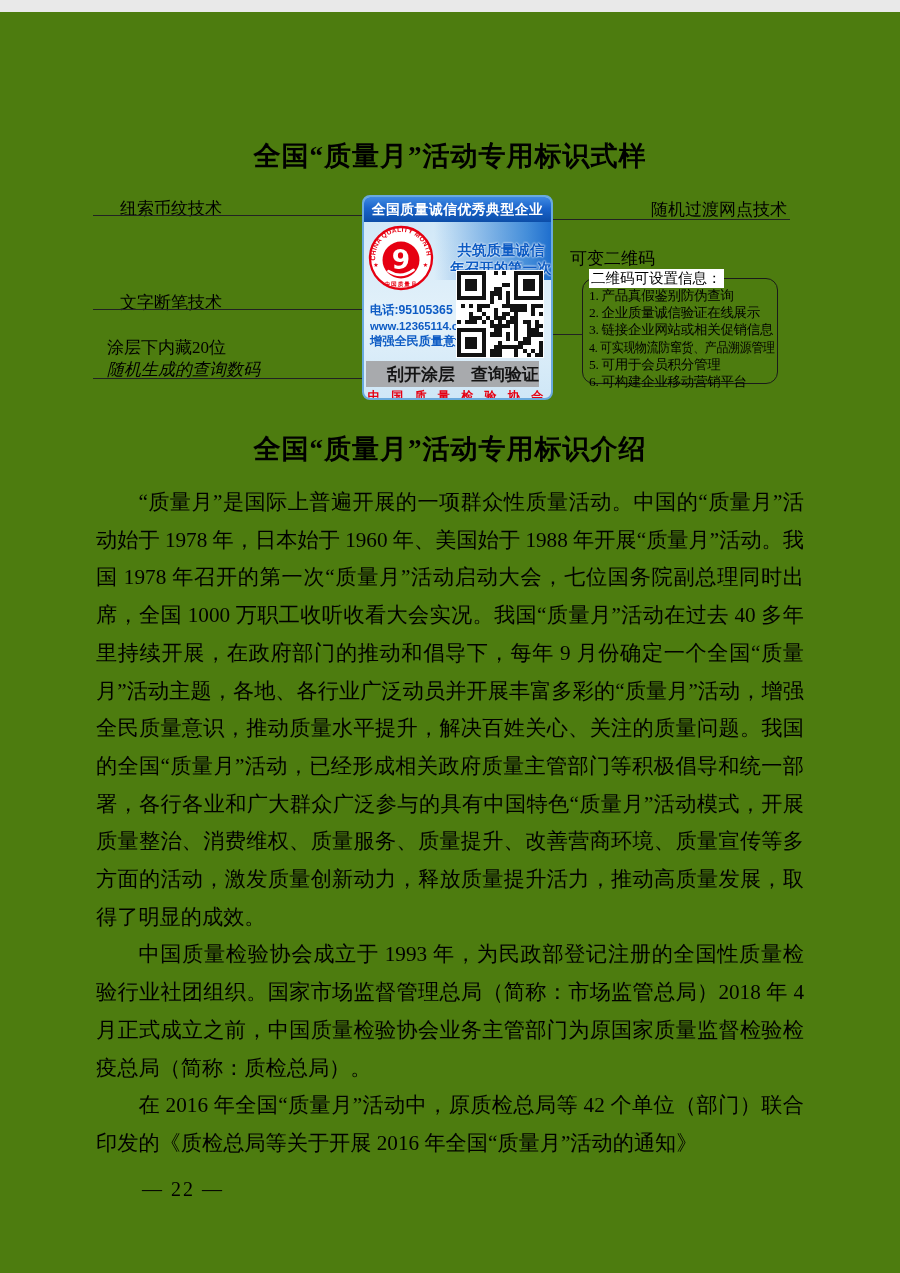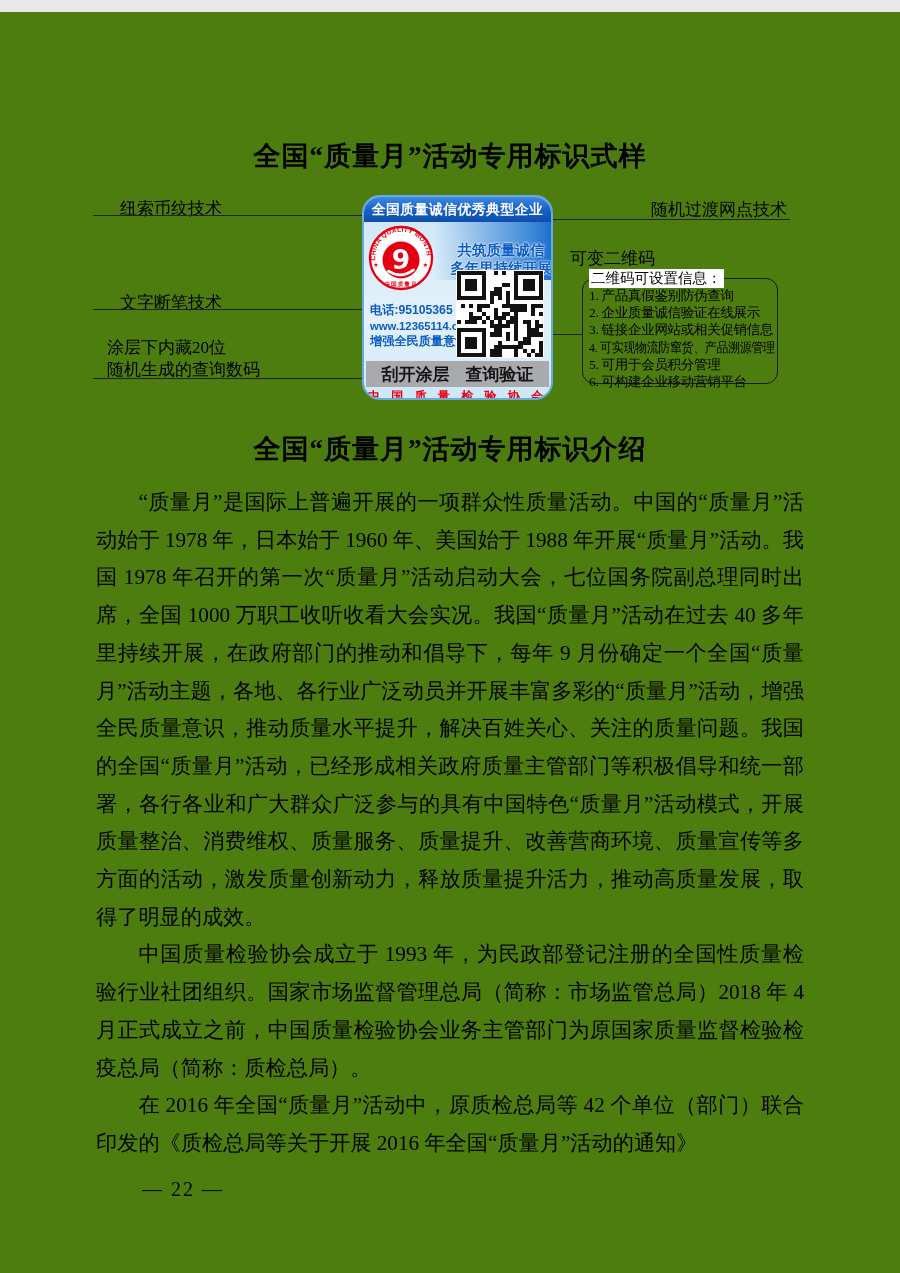--- a/index.html
+++ b/index.html
@@ -22,41 +22,41 @@
   
   .qr-box{position:absolute;left:582px;top:91px;width:196px;height:106px;
       border:1.4px solid #1a1a1a;border-radius:12px;box-sizing:border-box;}
   .qr-box-legend{position:absolute;top:-10px;left:6px;background:#fff;padding:0 2px;
       font-size:14.5px;white-space:nowrap;}
   .qr-box-items{padding:8px 4px 0 6px;}
   .qr-item{font-size:13.5px;line-height:17.2px;letter-spacing:-0.3px;white-space:nowrap;}
 
   
   .sticker{position:absolute;left:362px;top:8px;width:191px;height:205px;box-sizing:border-box;
-      border:2px solid #69aade;border-radius:18px;overflow:hidden;
+      border:2px solid #69aade;border-radius:8px;overflow:hidden;
       background:linear-gradient(180deg,#cde6f7 0%,#e3f1fa 60%,#cfe7f7 100%);}
   .s-sky{position:absolute;left:70px;top:25px;right:0;height:58px;
       background:linear-gradient(90deg,rgba(42,125,212,0) 0%,rgba(42,125,212,.85) 80%,#1f6fce 100%);}
   .s-topbar{position:absolute;top:0;left:0;right:0;height:25px;line-height:25px;text-align:center;
       background:linear-gradient(180deg,#3f8ae2 0%,#1a64cb 45%,#0c4da8 100%);
       color:#fff;font-weight:700;font-size:13.8px;letter-spacing:0.5px;
       font-family:"Liberation Sans","DejaVu Sans",sans-serif;}
   .s-logo{position:absolute;left:4px;top:28px;width:66px;height:66px;}
   .s-slogan{position:absolute;left:86px;top:45px;width:102px;text-align:center;
       font-weight:700;font-size:14.5px;line-height:17.5px;color:#0d5bc4;
       font-family:"Liberation Sans","DejaVu Sans",sans-serif;
       text-shadow:0 0 2px #fff,0 0 2px #fff;}
   .s-contact{position:absolute;left:6px;top:106px;width:88px;color:#0d5bc4;font-weight:700;
       font-family:"Liberation Sans","DejaVu Sans",sans-serif;}
   .s-phone{font-size:12.2px;line-height:15.5px;white-space:nowrap;}
   .s-url{font-size:11.3px;line-height:15.5px;white-space:nowrap;}
   .s-scan{font-size:12.2px;line-height:15.5px;white-space:nowrap;}
   .s-qr{position:absolute;left:92px;top:73px;width:88px;height:88px;background:#fff;padding:1px;box-sizing:border-box;}
-  .s-scratch{position:absolute;left:2px;right:2px;top:164px;height:26px;background:#a8aaad;
-      display:flex;align-items:center;justify-content:center;gap:16px;
+  .s-scratch{position:absolute;left:2px;right:12px;top:164px;height:26px;background:#a8aaad;
+      display:flex;align-items:center;justify-content:flex-end;gap:16px;
       color:#141414;font-weight:700;font-size:17px;
       font-family:"Liberation Sans","DejaVu Sans",sans-serif;}
   .s-org{position:absolute;left:0;right:0;top:191px;text-align:center;color:#e60012;
       font-weight:700;font-size:12px;letter-spacing:4px;
       font-family:"Liberation Sans","DejaVu Sans",sans-serif;}
 
   
   .body-text{width:708px;margin:17px auto 0;font-size:21.2px;line-height:37.7px;
       text-align:justify;}
   .para{text-indent:2em;}
@@ -72,21 +72,21 @@
 
   <div class="figure">
 
     <div class="co-text" style="left:120px;top:10px;">纽索币纹技术</div>
     <div class="h-line arrow-r" style="left:93px;top:28px;width:272px;"></div>
 
     <div class="co-text" style="left:120px;top:104px;">文字断笔技术</div>
     <div class="h-line arrow-r" style="left:93px;top:122px;width:277px;"></div>
 
     <div class="co-text" style="left:107px;top:149px;">涂层下内藏20位</div>
-    <div class="co-text" style="left:107px;top:171px;">随机生成的查询数码</div>
+    <div class="co-text" style="left:107px;top:171px;font-style:italic;">随机生成的查询数码</div>
     <div class="h-line arrow-r" style="left:93px;top:191px;width:277px;"></div>
 
     <div class="co-text" style="left:651px;top:11px;">随机过渡网点技术</div>
     <div class="h-line arrow-l" style="left:551px;top:32px;width:239px;"></div>
 
     <div class="co-text" style="left:570px;top:60px;">可变二维码</div>
 
     <div class="qr-box">
       <div class="qr-box-legend">二维码可设置信息：</div>
       <div class="qr-box-items">
@@ -115,21 +115,21 @@
         <text x="8" y="64" font-size="9" fill="#e60012">★</text>
         <text x="83" y="64" font-size="9" fill="#e60012">★</text>
         <circle cx="50" cy="53" r="28" fill="#e60012"></circle>
         <text x="50" y="67" font-size="40" font-weight="bold" fill="#ffffff" text-anchor="middle" font-family="DejaVu Sans, sans-serif">9</text>
         <path d="M 31,70 Q 50,82 69,68" stroke="#ffffff" stroke-width="4" fill="none" stroke-linecap="round"></path>
         <text x="50" y="92" font-size="8.5" font-weight="bold" fill="#e60012" text-anchor="middle" letter-spacing="1.5">中国质量月</text>
       </svg>
 
       <div class="s-slogan">
         <div>共筑质量诚信</div>
-        <div>多年里持续开展</div>
+        <div>年召开的第一次</div>
       </div>
 
       <div class="s-contact">
         <div class="s-phone">电话:95105365</div>
         <div class="s-url">www.12365114.cn</div>
         <div class="s-scan">增强全民质量意识</div>
       </div>
 
       <svg id="qr-svg" class="s-qr" viewBox="0 0 21 21" shape-rendering="crispEdges">
           <path d="M0 0h1v1h-1zM0 1h1v1h-1zM0 2h1v1h-1zM0 3h1v1h-1zM0 4h1v1h-1zM0 5h1v1h-1zM0 6h1v1h-1zM1 0h1v1h-1zM1 6h1v1h-1zM2 0h1v1h-1zM2 2h1v1h-1zM2 3h1v1h-1zM2 4h1v1h-1zM2 6h1v1h-1zM3 0h1v1h-1zM3 2h1v1h-1zM3 3h1v1h-1zM3 4h1v1h-1zM3 6h1v1h-1zM4 0h1v1h-1zM4 2h1v1h-1zM4 3h1v1h-1zM4 4h1v1h-1zM4 6h1v1h-1zM5 0h1v1h-1zM5 6h1v1h-1zM6 0h1v1h-1zM6 1h1v1h-1zM6 2h1v1h-1zM6 3h1v1h-1zM6 4h1v1h-1zM6 5h1v1h-1zM6 6h1v1h-1zM14 0h1v1h-1zM14 1h1v1h-1zM14 2h1v1h-1zM14 3h1v1h-1zM14 4h1v1h-1zM14 5h1v1h-1zM14 6h1v1h-1zM15 0h1v1h-1zM15 6h1v1h-1zM16 0h1v1h-1zM16 2h1v1h-1zM16 3h1v1h-1zM16 4h1v1h-1zM16 6h1v1h-1zM17 0h1v1h-1zM17 2h1v1h-1zM17 3h1v1h-1zM17 4h1v1h-1zM17 6h1v1h-1zM18 0h1v1h-1zM18 2h1v1h-1zM18 3h1v1h-1zM18 4h1v1h-1zM18 6h1v1h-1zM19 0h1v1h-1zM19 6h1v1h-1zM20 0h1v1h-1zM20 1h1v1h-1zM20 2h1v1h-1zM20 3h1v1h-1zM20 4h1v1h-1zM20 5h1v1h-1zM20 6h1v1h-1zM0 14h1v1h-1zM0 15h1v1h-1zM0 16h1v1h-1zM0 17h1v1h-1zM0 18h1v1h-1zM0 19h1v1h-1zM0 20h1v1h-1zM1 14h1v1h-1zM1 20h1v1h-1zM2 14h1v1h-1zM2 16h1v1h-1zM2 17h1v1h-1zM2 18h1v1h-1zM2 20h1v1h-1zM3 14h1v1h-1zM3 16h1v1h-1zM3 17h1v1h-1zM3 18h1v1h-1zM3 20h1v1h-1zM4 14h1v1h-1zM4 16h1v1h-1zM4 17h1v1h-1zM4 18h1v1h-1zM4 20h1v1h-1zM5 14h1v1h-1zM5 20h1v1h-1zM6 14h1v1h-1zM6 15h1v1h-1zM6 16h1v1h-1zM6 17h1v1h-1zM6 18h1v1h-1zM6 19h1v1h-1zM6 20h1v1h-1zM8 6h1v1h-1zM6 8h1v1h-1zM10 6h1v1h-1zM6 10h1v1h-1zM12 6h1v1h-1zM6 12h1v1h-1zM0 12h1v1h-1zM1 8h1v1h-1zM2 12h1v1h-1zM3 8h1v1h-1zM3 10h1v1h-1zM3 11h1v1h-1zM3 12h1v1h-1zM4 11h1v1h-1zM4 12h1v1h-1zM5 8h1v1h-1zM5 9h1v1h-1zM5 11h1v1h-1zM7 8h1v1h-1zM7 11h1v1h-1zM8 5h1v1h-1zM8 7h1v1h-1zM8 12h1v1h-1zM8 13h1v1h-1zM8 15h1v1h-1zM8 19h1v1h-1zM8 20h1v1h-1zM9 0h1v1h-1zM9 4h1v1h-1zM9 5h1v1h-1zM9 9h1v1h-1zM9 10h1v1h-1zM9 11h1v1h-1zM9 13h1v1h-1zM9 14h1v1h-1zM9 15h1v1h-1zM9 18h1v1h-1zM9 19h1v1h-1zM9 20h1v1h-1zM10 4h1v1h-1zM10 5h1v1h-1zM10 11h1v1h-1zM10 12h1v1h-1zM10 13h1v1h-1zM10 14h1v1h-1zM10 15h1v1h-1zM10 17h1v1h-1zM10 18h1v1h-1zM10 19h1v1h-1zM10 20h1v1h-1zM11 0h1v1h-1zM11 3h1v1h-1zM11 8h1v1h-1zM11 10h1v1h-1zM11 11h1v1h-1zM11 13h1v1h-1zM11 18h1v1h-1zM12 3h1v1h-1zM12 5h1v1h-1zM12 7h1v1h-1zM12 8h1v1h-1zM12 10h1v1h-1zM12 12h1v1h-1zM12 13h1v1h-1zM12 15h1v1h-1zM12 16h1v1h-1zM12 18h1v1h-1zM13 8h1v1h-1zM13 9h1v1h-1zM13 11h1v1h-1zM13 12h1v1h-1zM13 18h1v1h-1zM14 8h1v1h-1zM14 9h1v1h-1zM14 10h1v1h-1zM14 11h1v1h-1zM14 12h1v1h-1zM14 13h1v1h-1zM14 14h1v1h-1zM14 15h1v1h-1zM14 16h1v1h-1zM14 18h1v1h-1zM14 19h1v1h-1zM14 20h1v1h-1zM15 8h1v1h-1zM15 9h1v1h-1zM15 17h1v1h-1zM15 18h1v1h-1zM16 8h1v1h-1zM16 9h1v1h-1zM16 12h1v1h-1zM16 16h1v1h-1zM16 17h1v1h-1zM16 19h1v1h-1zM17 12h1v1h-1zM17 13h1v1h-1zM17 14h1v1h-1zM17 15h1v1h-1zM17 16h1v1h-1zM17 17h1v1h-1zM17 20h1v1h-1zM18 8h1v1h-1zM18 9h1v1h-1zM18 10h1v1h-1zM18 14h1v1h-1zM18 15h1v1h-1zM18 19h1v1h-1zM19 8h1v1h-1zM19 12h1v1h-1zM19 13h1v1h-1zM19 14h1v1h-1zM19 15h1v1h-1zM19 20h1v1h-1zM20 8h1v1h-1zM20 10h1v1h-1zM20 13h1v1h-1zM20 15h1v1h-1zM20 17h1v1h-1zM20 18h1v1h-1zM20 19h1v1h-1zM20 20h1v1h-1z" fill="#121212"></path>

